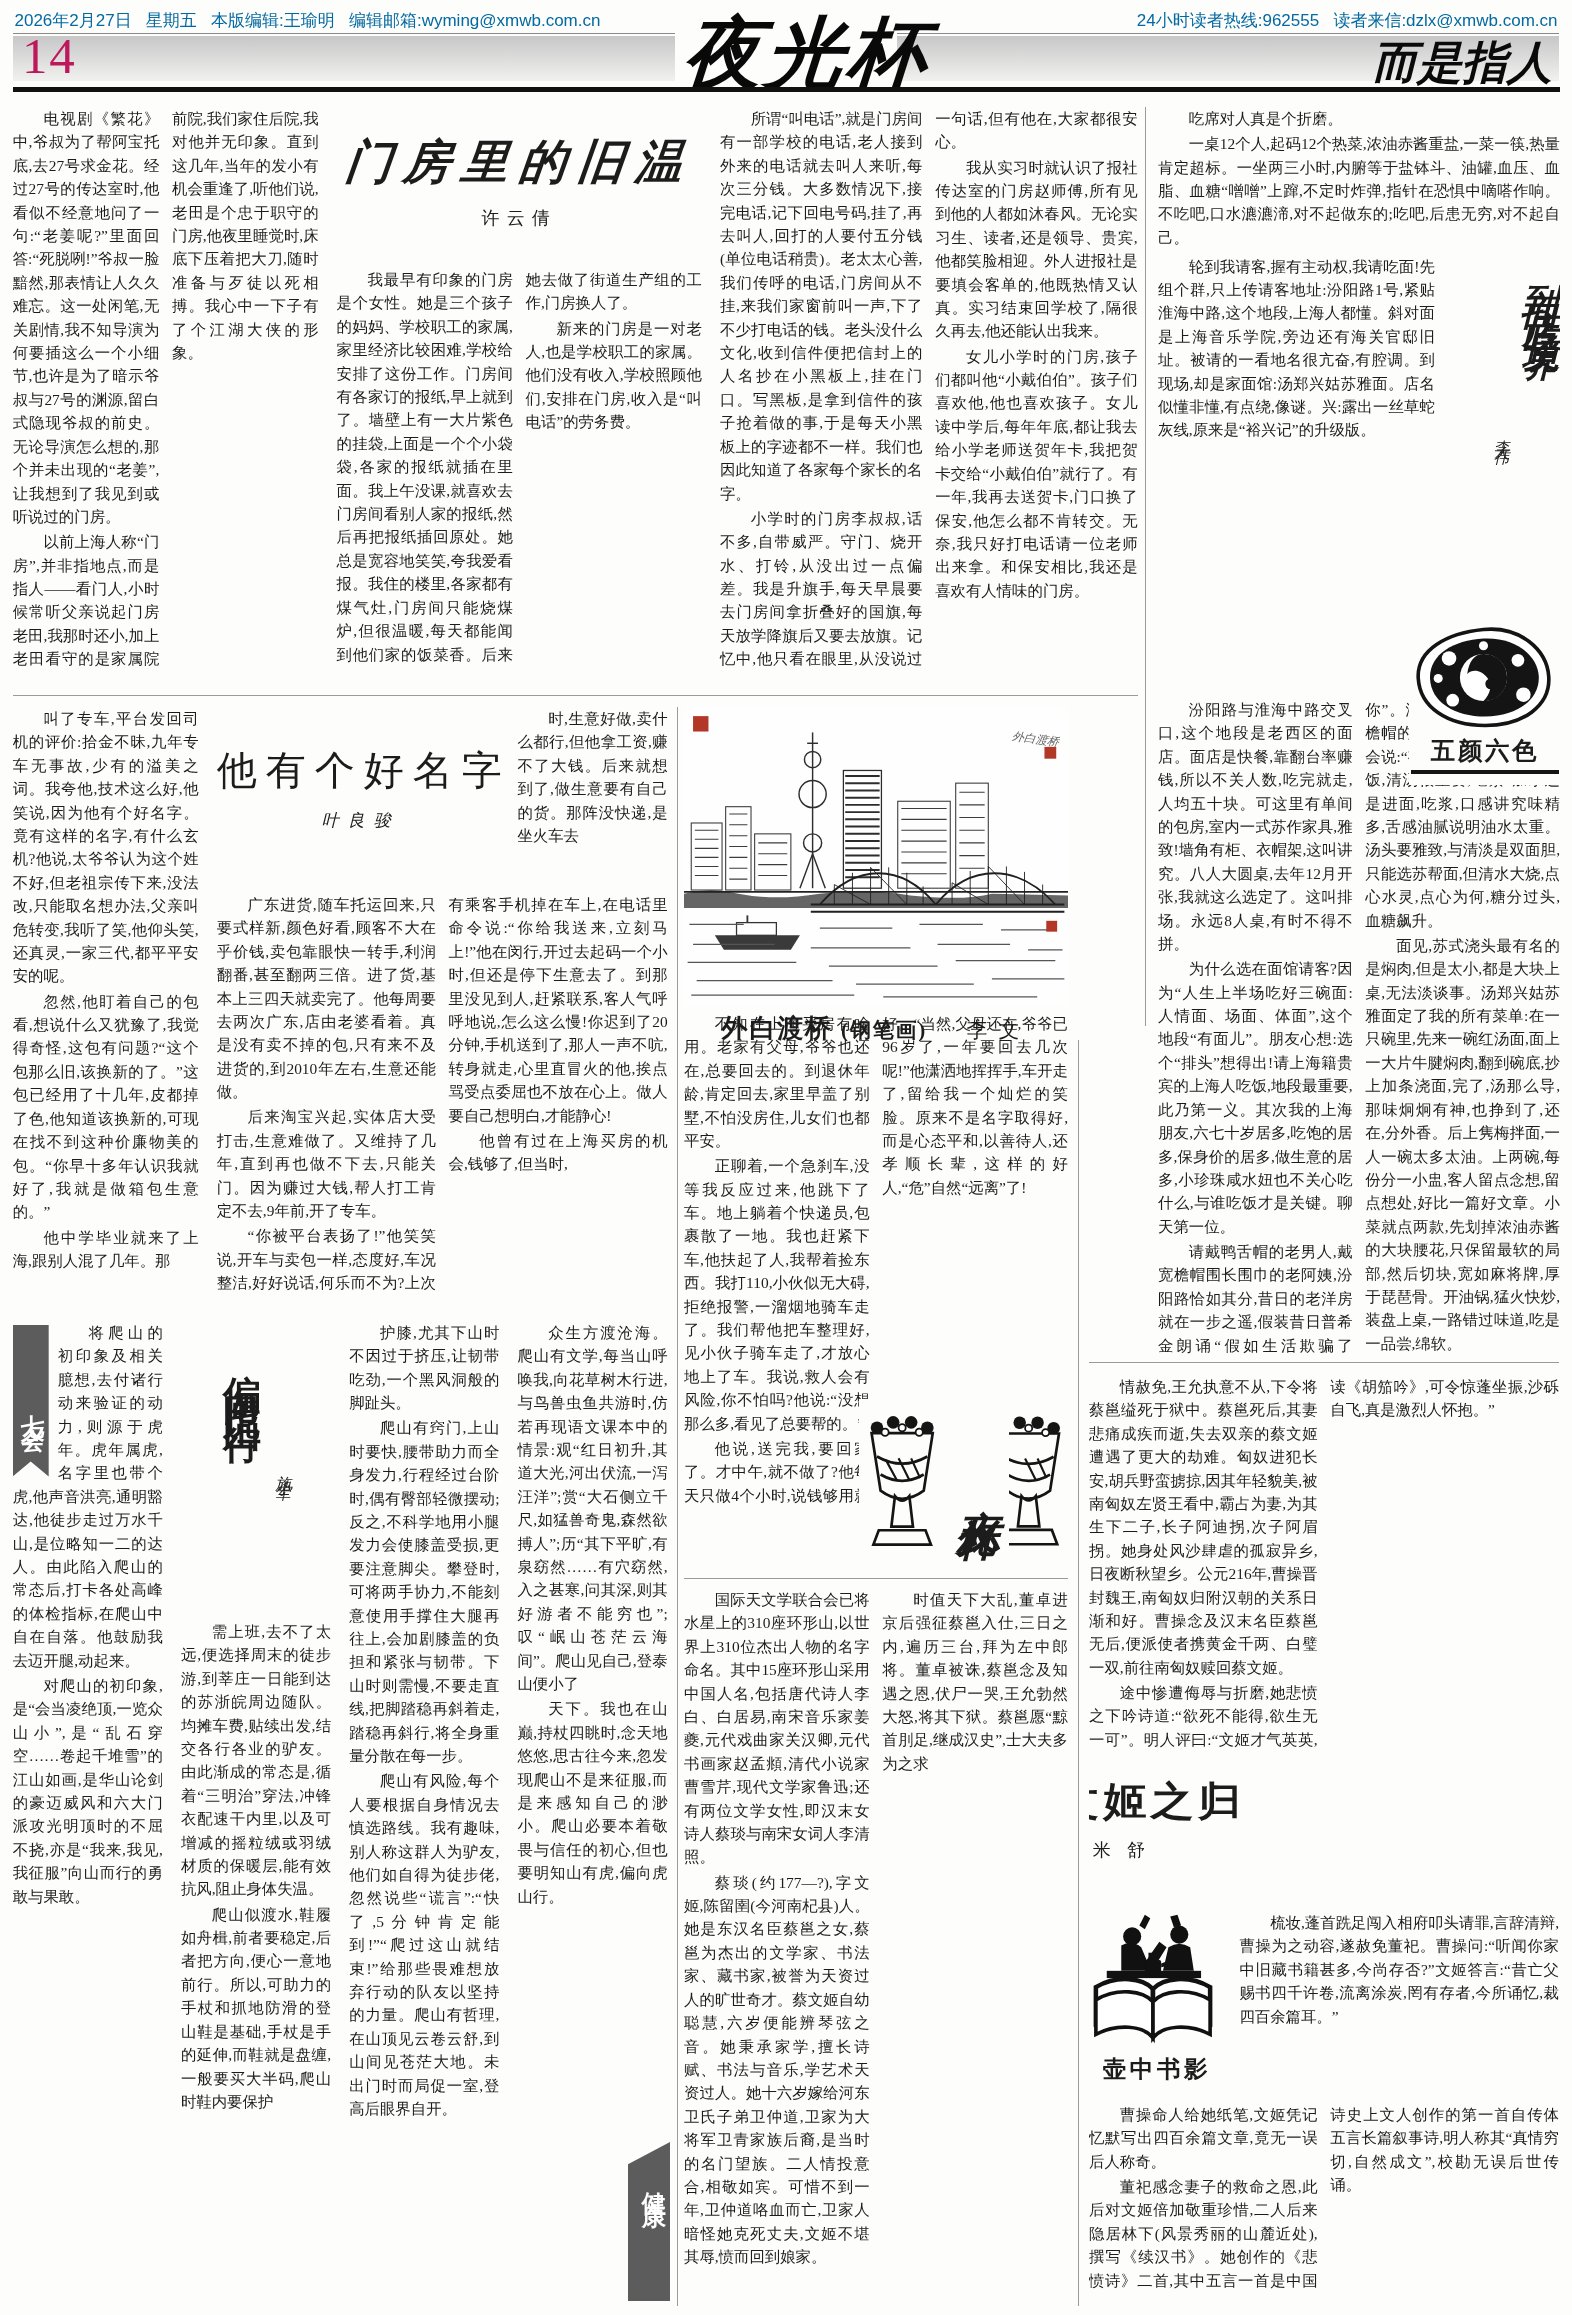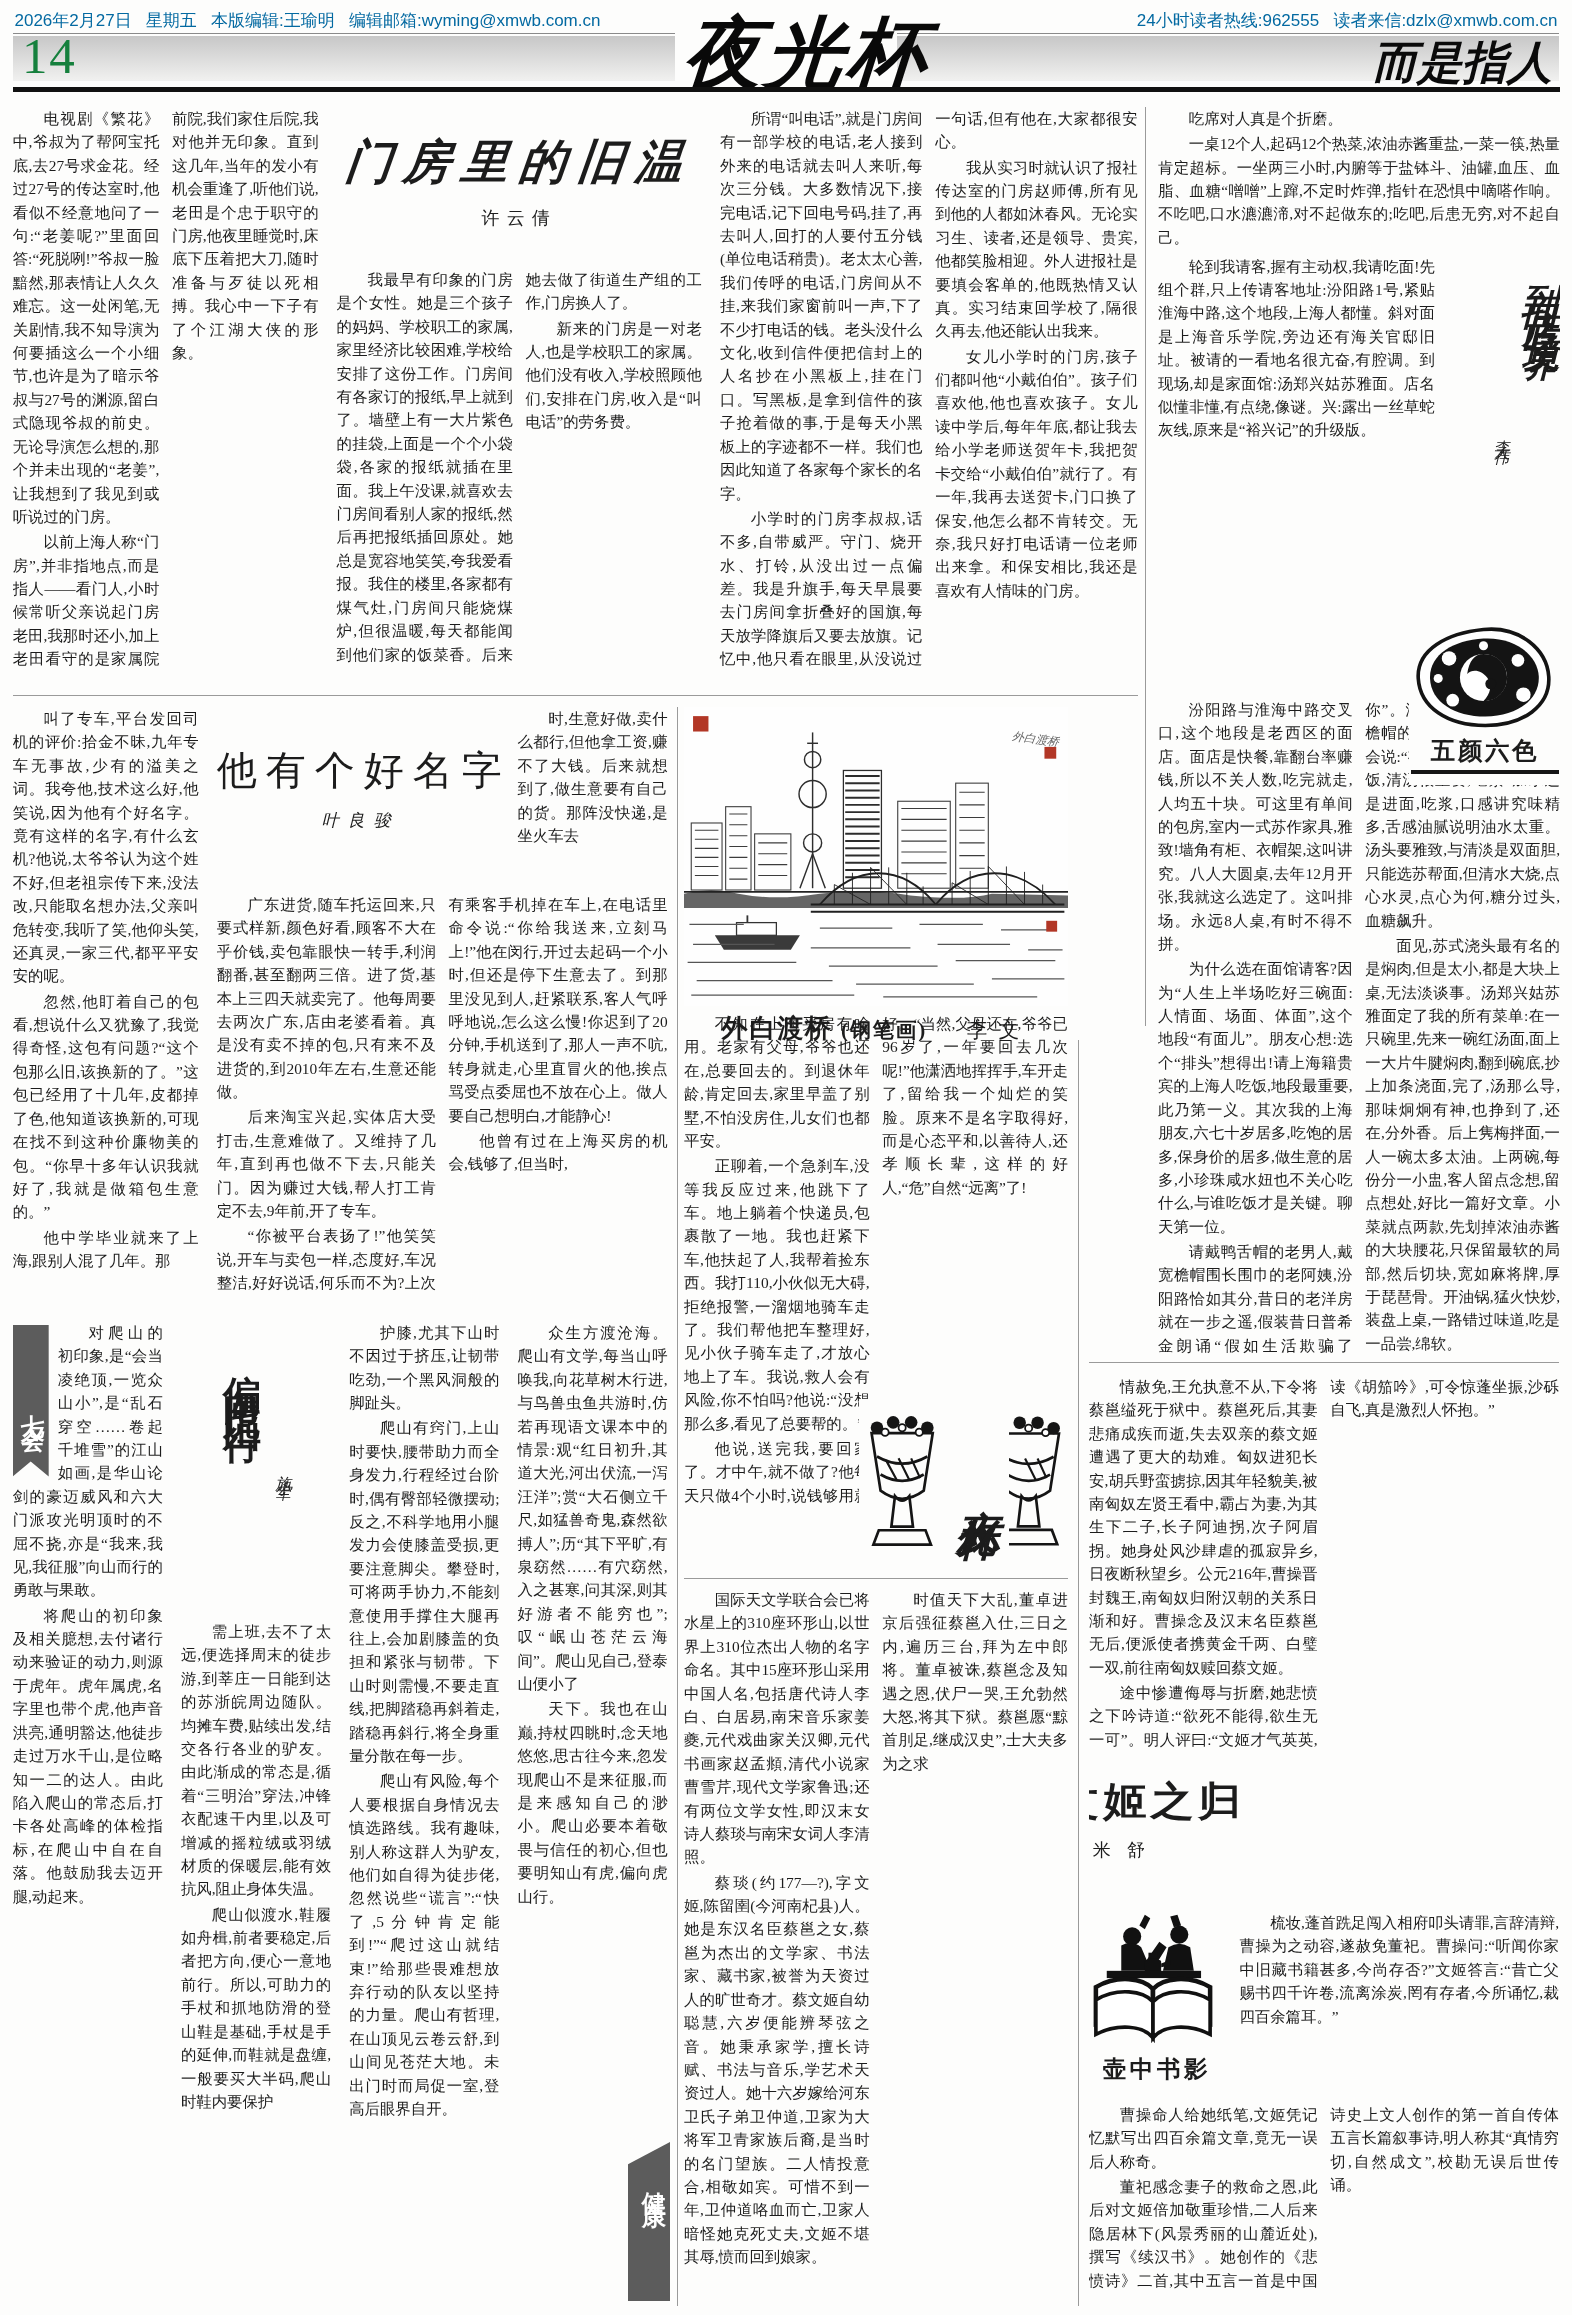--- a/index.html
+++ b/index.html
@@ -2,21 +2,21 @@
 <html style="font-size:14.5px"><head>
 <meta charset="utf-8">
 <style>
   html,body{margin:0;padding:0;background:#e8e8e6;}
   #page{position:relative;width:1572px;height:2316px;background:#fdfdfc;margin:0 auto;
         font-family:"Liberation Serif",serif;color:#1c1c1c;overflow:hidden;}
   .abs{position:absolute;}
   .hdr-small{font-family:"Liberation Sans",sans-serif;font-size:17px;color:#0369a1;white-space:nowrap;}
   .hairline{position:absolute;height:0.9px;background:#8a8a8a;}
   .band{position:absolute;height:45px;background:linear-gradient(to bottom,#c7c7c7,#f1f1f0);}
-  .pagenum{position:absolute;font-size:51px;font-weight:400;color:#15803d;letter-spacing:1.8px;}
+  .pagenum{position:absolute;font-size:51px;font-weight:400;color:#be185d;letter-spacing:1.8px;}
   .masthead{position:absolute;font-size:78px;font-weight:900;font-style:italic;letter-spacing:3.6px;
             color:#090909;transform:skewX(-4deg);white-space:nowrap;}
   .papername{position:absolute;font-size:45px;font-weight:900;font-style:italic;color:#0a0a0a;white-space:nowrap;}
   .thickrule{position:absolute;height:5.4px;background:#111;}
   .vline{position:absolute;width:0.9px;background:#9a9a9a;}
   .hline{position:absolute;height:0.9px;background:#9a9a9a;}
 
   .zone{position:absolute;overflow:hidden;}
   .para{margin:0 0 1.8px 0;font-size:15.4px;line-height:1.52;text-align:justify;text-indent:2em;}
   .cols2{column-count:2;column-gap:12.7px;column-fill:auto;height:100%;}
@@ -316,22 +316,22 @@
       </g>
       <path d="M44,62 l12,24 M58,62 l10,22" stroke="#151515" stroke-width="2.4"></path>
     </svg>
   </div>
 
   <div class="zone" style="left:12.7px;top:1321px;width:655px;height:986px;">
     <div class="flexrow">
       <div style="width:154px;height:100%;">
         <div class="ribbon ribbon-qx">七夕会</div>
         <div>
+            <p class="para">将爬山的初印象及相关臆想,去付诸行动来验证的动力,则源于虎年。虎年属虎,名字里也带个虎,他声音洪亮,通明豁达,他徒步走过万水千山,是位略知一二的达人。由此陷入爬山的常态后,打卡各处高峰的体检指标,在爬山中自在自落。他鼓励我去迈开腿,动起来。</p>
             <p class="para">对爬山的初印象,是“会当凌绝顶,一览众山小”,是“乱石穿空……卷起千堆雪”的江山如画,是华山论剑的豪迈威风和六大门派攻光明顶时的不屈不挠,亦是“我来,我见,我征服”向山而行的勇敢与果敢。</p>
-            <p class="para">将爬山的初印象及相关臆想,去付诸行动来验证的动力,则源于虎年。虎年属虎,名字里也带个虎,他声音洪亮,通明豁达,他徒步走过万水千山,是位略知一二的达人。由此陷入爬山的常态后,打卡各处高峰的体检指标,在爬山中自在自落。他鼓励我去迈开腿,动起来。</p>
           </div>
       </div>
       <div style="width:154px;height:100%;">
         <div style="height:299px;display:flex;justify-content:center;align-items:flex-start;gap:9px;padding-top:23.5px;box-sizing:border-box;">
           <div class="vtitle" style="font-style:normal;font-size:38px;">偏向虎山行</div>
           <div class="vauthor" style="margin-top:118px;">施小军</div>
         </div>
         <div>
             <p class="para">需上班,去不了太远,便选择周末的徒步游,到莘庄一日能到达的苏浙皖周边随队。均摊车费,贴续出发,结交各行各业的驴友。由此渐成的常态是,循着“三明治”穿法,冲锋衣配速干内里,以及可增减的摇粒绒或羽绒材质的保暖层,能有效抗风,阻止身体失温。</p>
             <p class="para">爬山似渡水,鞋履如舟楫,前者要稳定,后者把方向,便心一意地前行。所以,可助力的手杖和抓地防滑的登山鞋是基础,手杖是手的延伸,而鞋就是盘缠,一般要买大半码,爬山时鞋内要保护</p>

